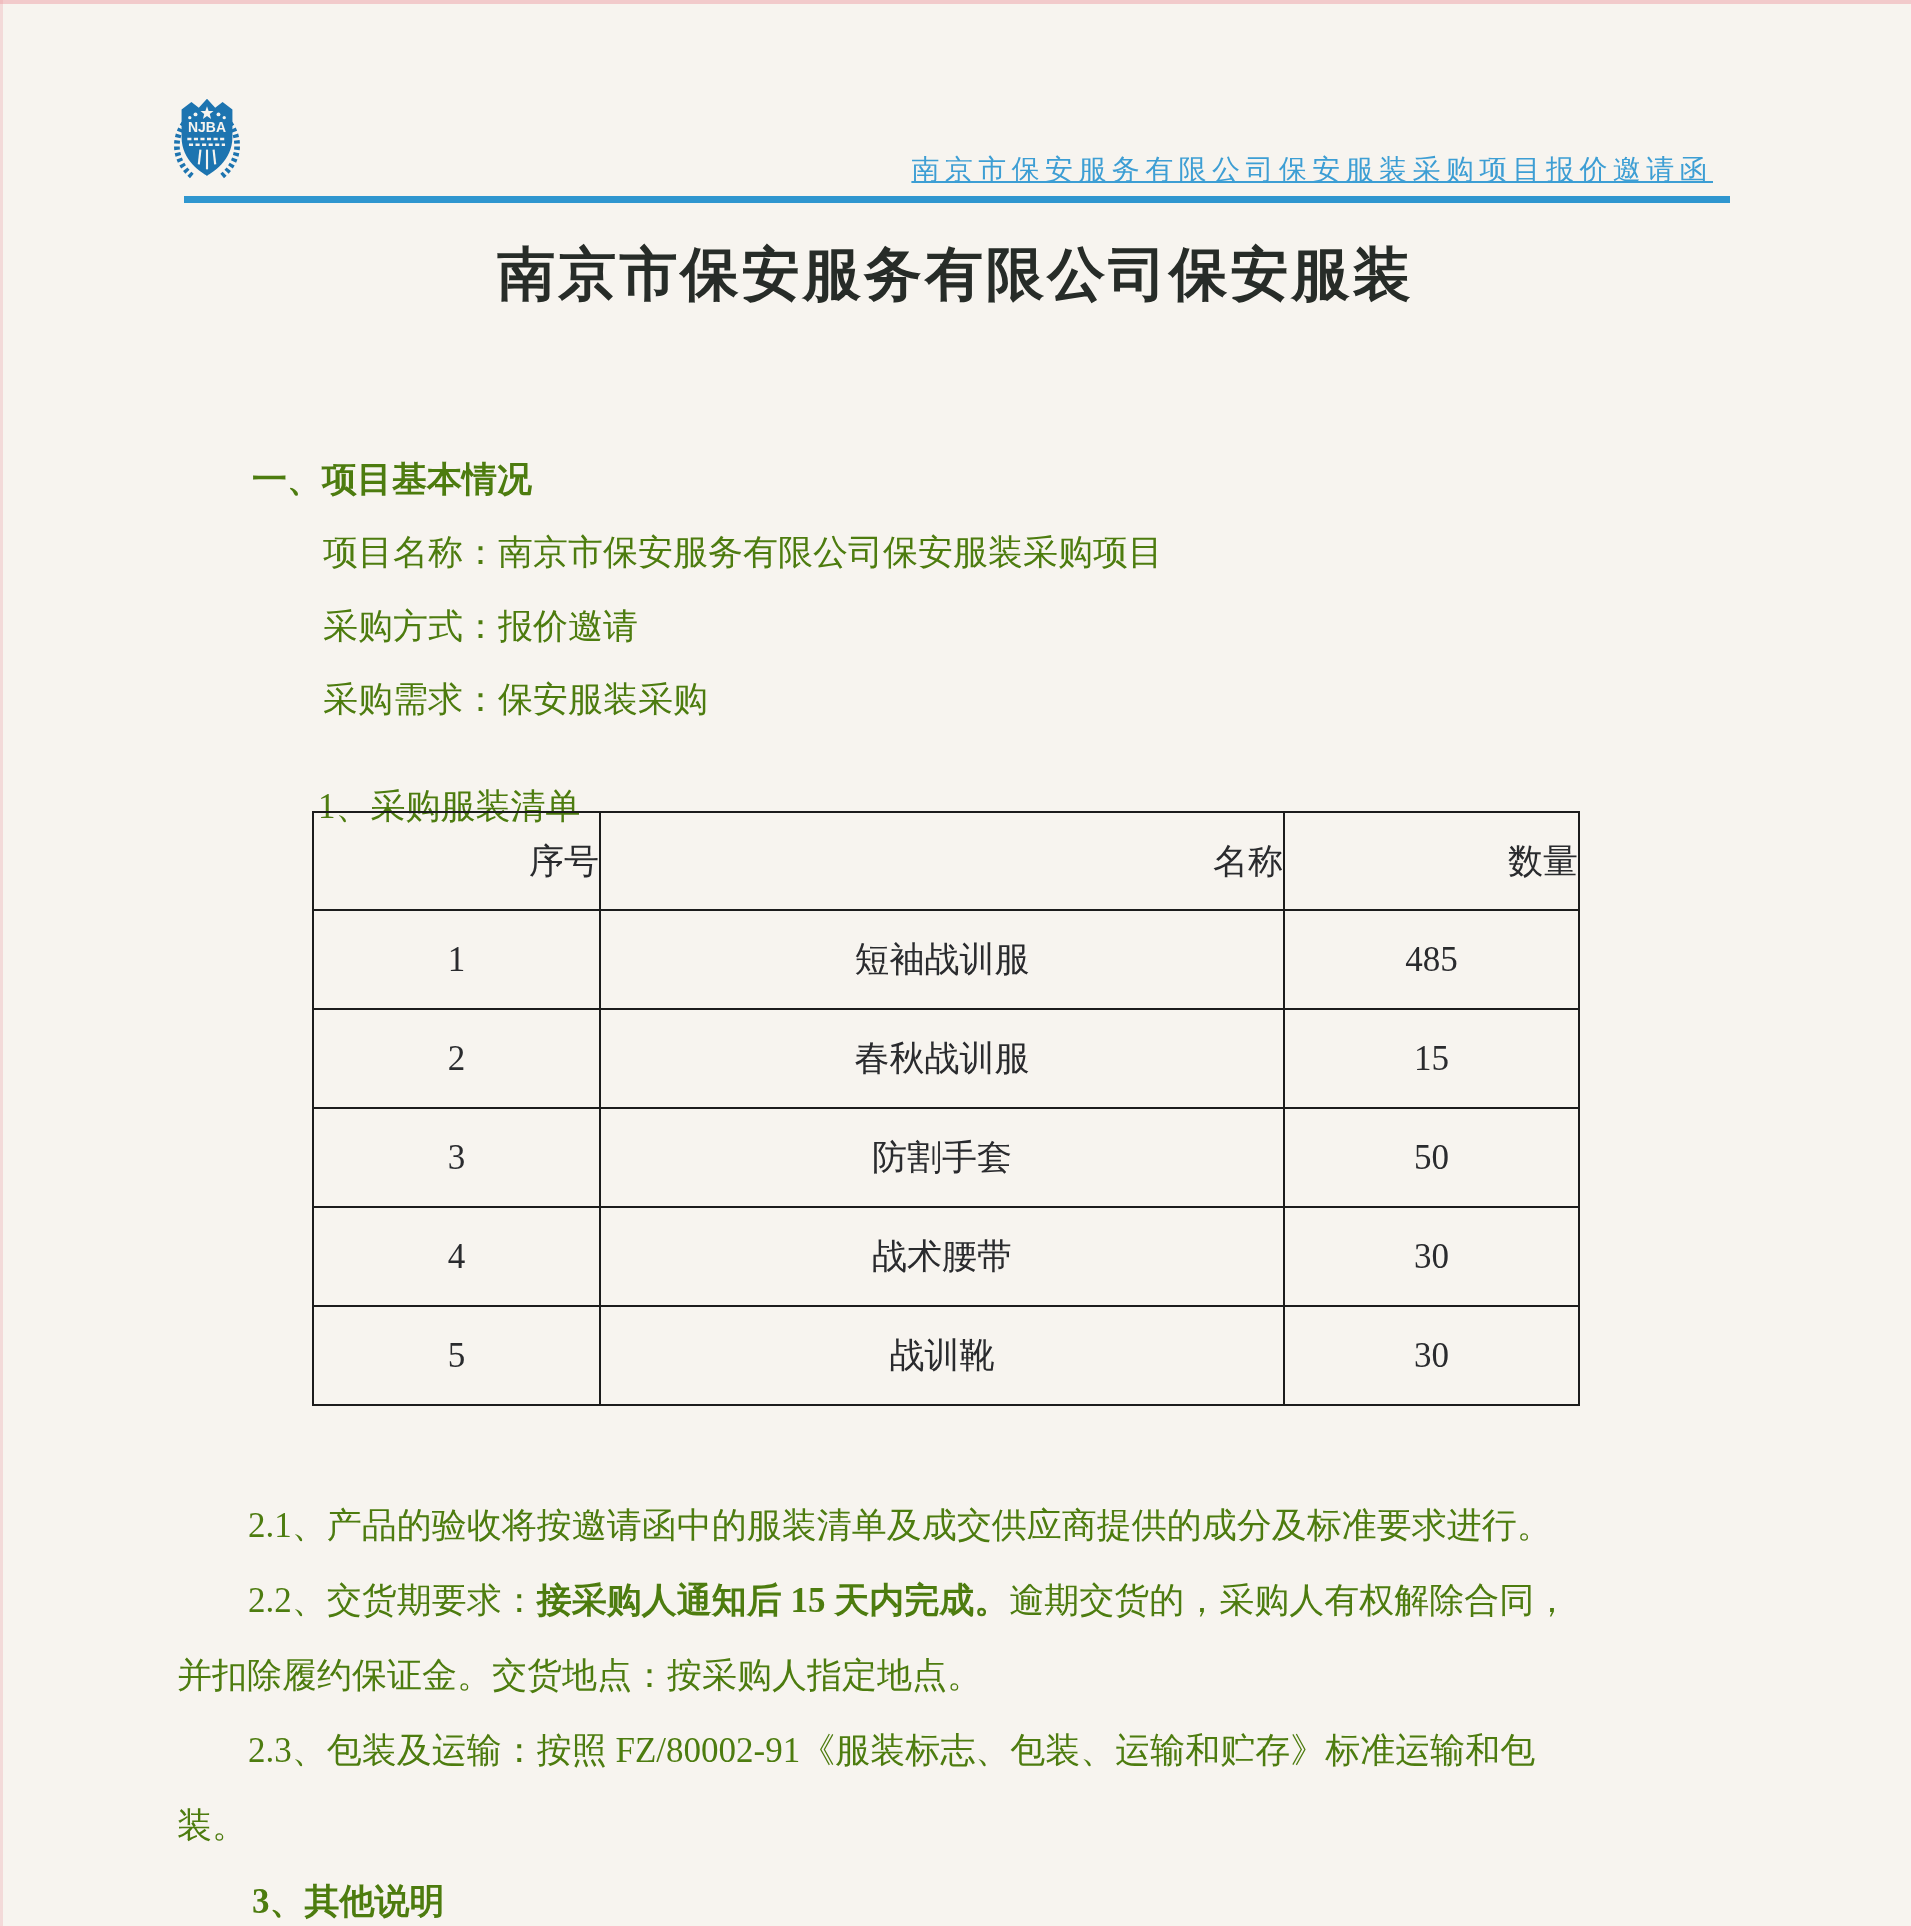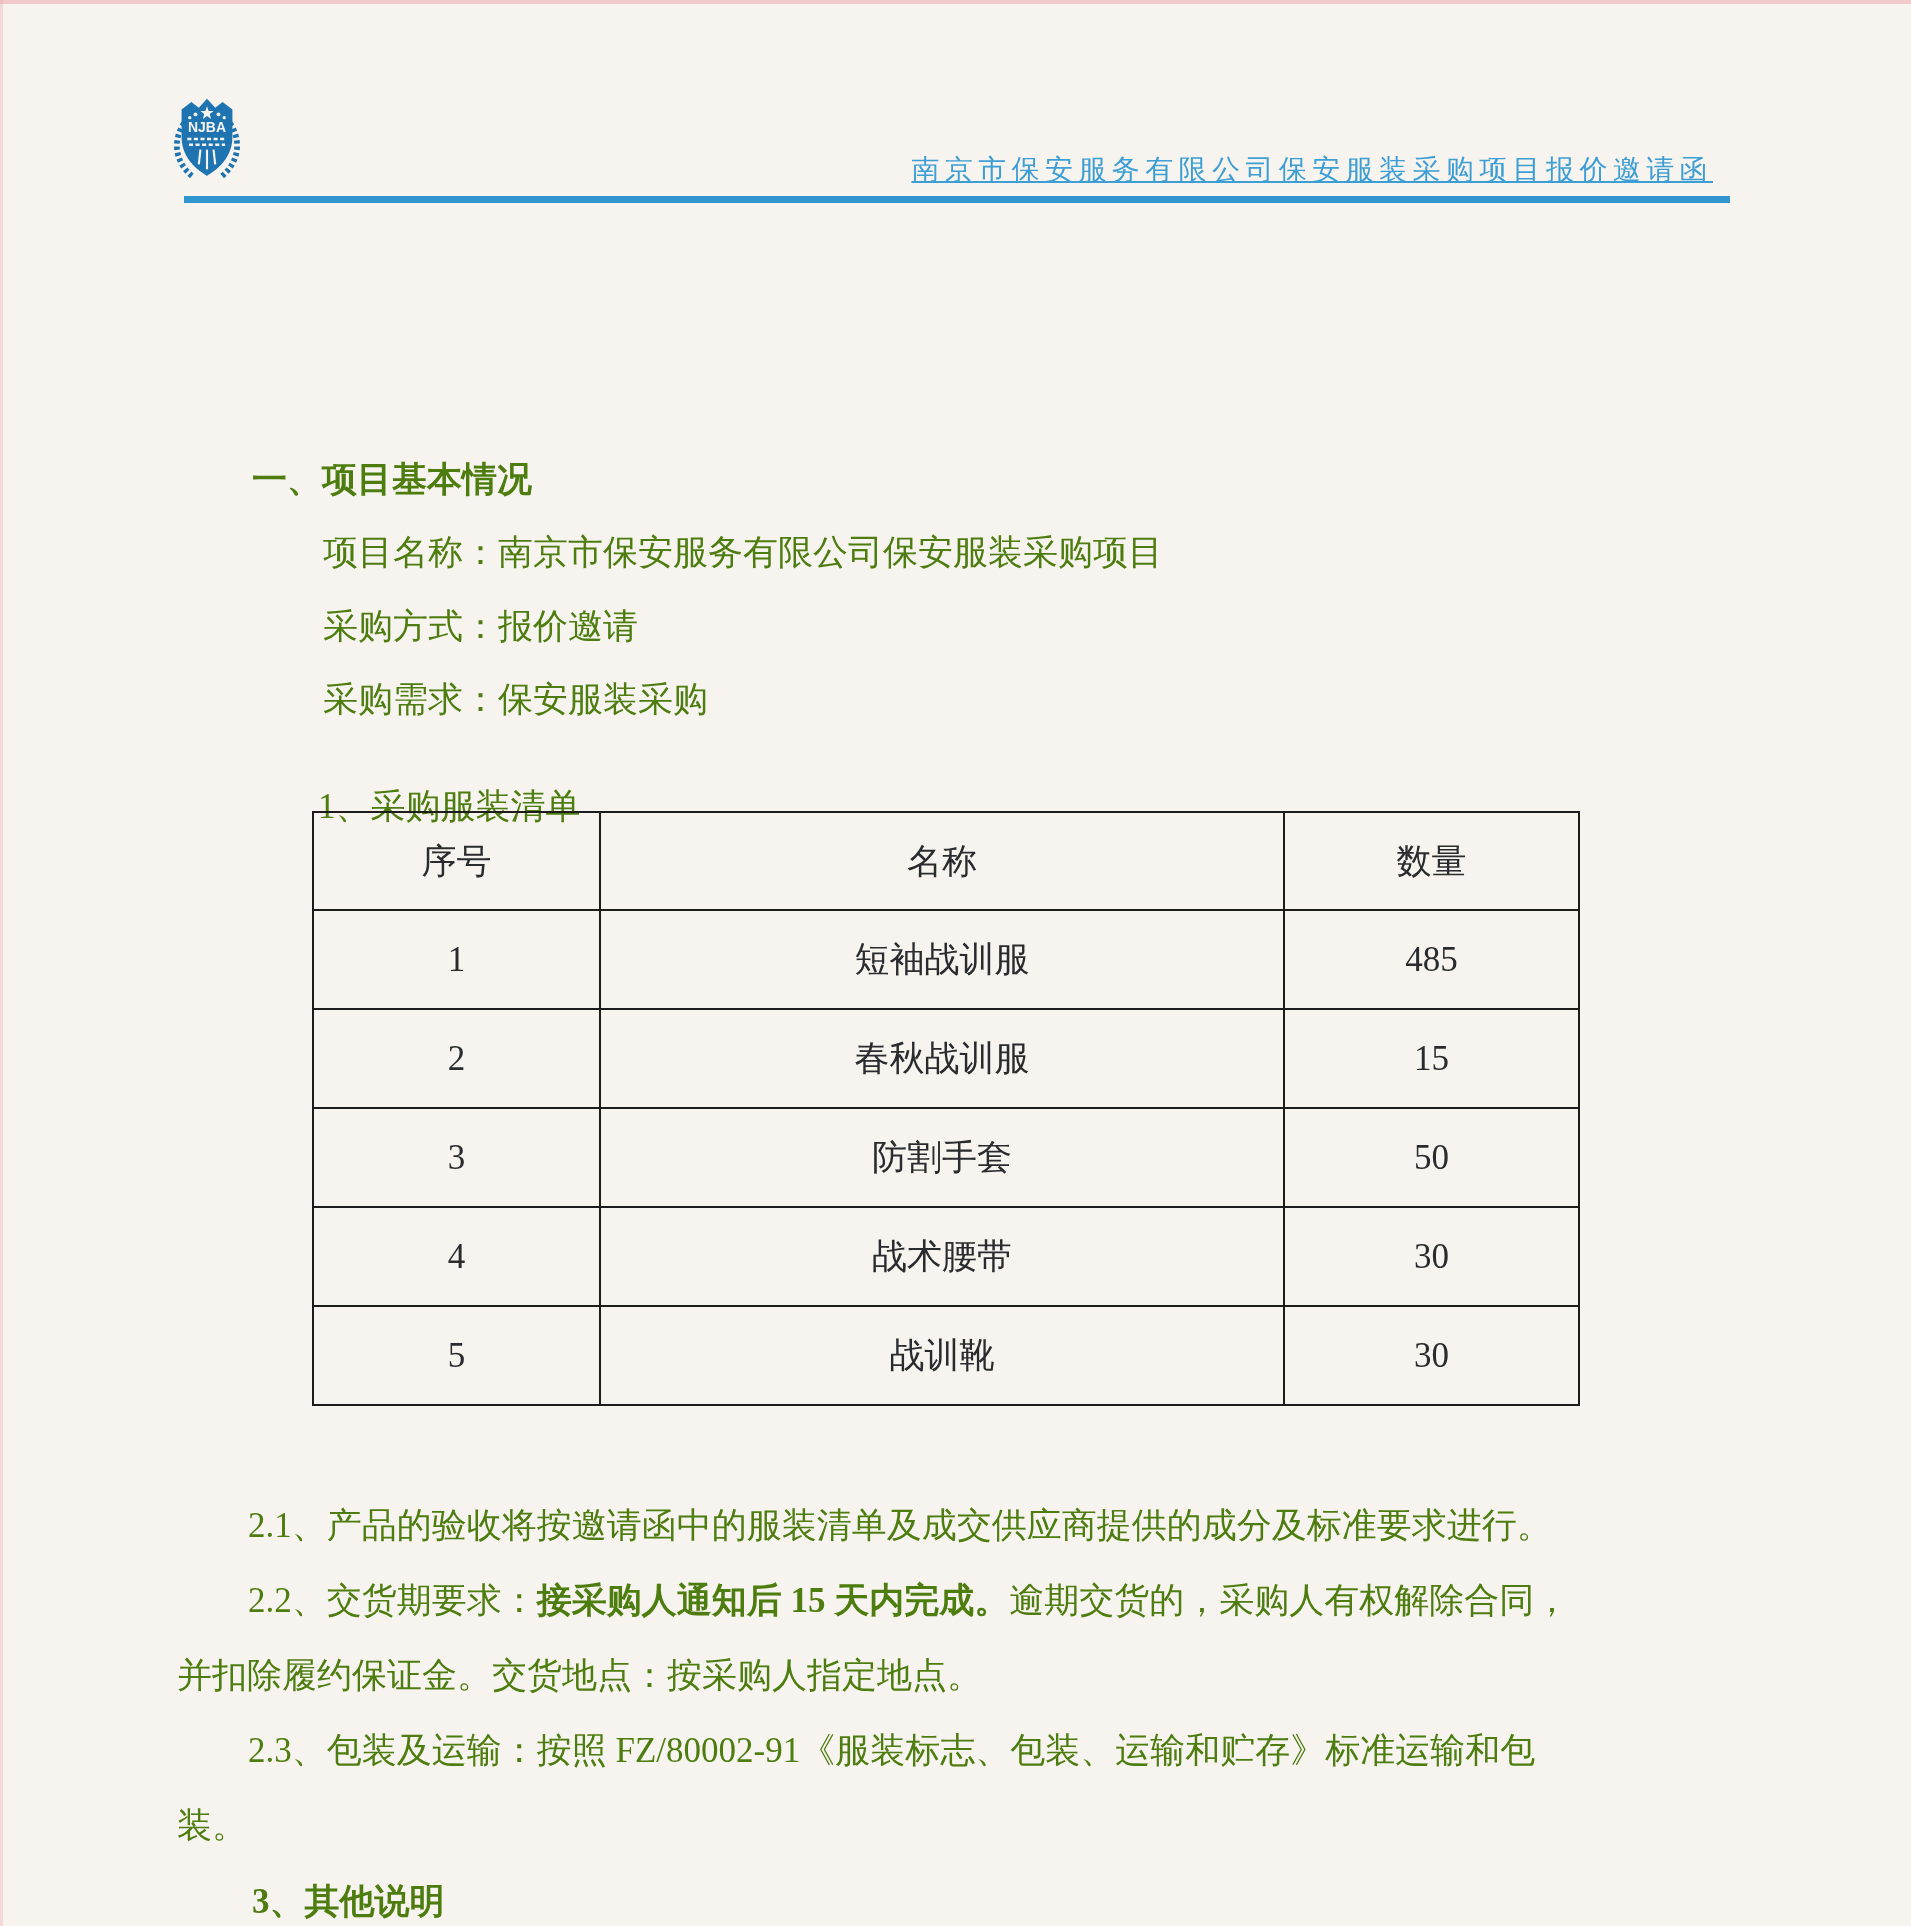--- a/index.html
+++ b/index.html
@@ -46,21 +46,21 @@
   
   .goods-table{
     position:absolute;left:312px;top:811px;width:1265px;
     border-collapse:collapse;table-layout:fixed;
     font-size:35px;color:#2a2b2e;
   }
   .goods-table th,.goods-table td{
     border:2.3px solid #1c1c1c;text-align:center;vertical-align:middle;
     font-weight:400;padding:0;
   }
-  .goods-table th{height:96px;}
+  .goods-table th{height:96px;text-align:right;}
   .goods-table td{height:97px;}
   .col-no{width:287px;}
   .col-name{width:684px;}
   .col-qty{width:295px;}
 </style>
 </head>
 <body>
 
 <div class="page">
 
@@ -84,20 +84,21 @@
     <g stroke="#f7f4ef" stroke-width="2.6">
       <line x1="42" y1="70" x2="40" y2="88"></line>
       <line x1="50" y1="70" x2="50" y2="94"></line>
       <line x1="58" y1="70" x2="60" y2="88"></line>
     </g>
   </svg>
 
   <div class="hdr-title">南京市保安服务有限公司保安服装采购项目报价邀请函</div>
   <div class="hdr-rule"></div>
 
+  <div class="doc-title l1">南京市保安服务有限公司保安服装</div>
 
   <div class="heading" style="top:442px">一、项目基本情况</div>
 
   <div class="para field" style="top:515px"><span>项目名称：</span><span>南京市保安服务有限公司保安服装采购项目</span></div>
   <div class="para field" style="top:589px"><span>采购方式：</span><span>报价邀请</span></div>
   <div class="para field" style="top:662px"><span>采购需求：</span><span>保安服装采购</span></div>
 
   <div class="para field" style="top:769px;left:247px">1、采购服装清单</div>
 
   <table class="goods-table">

